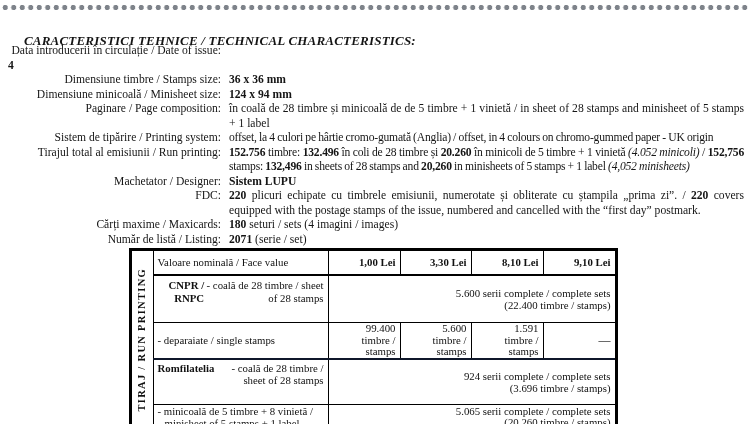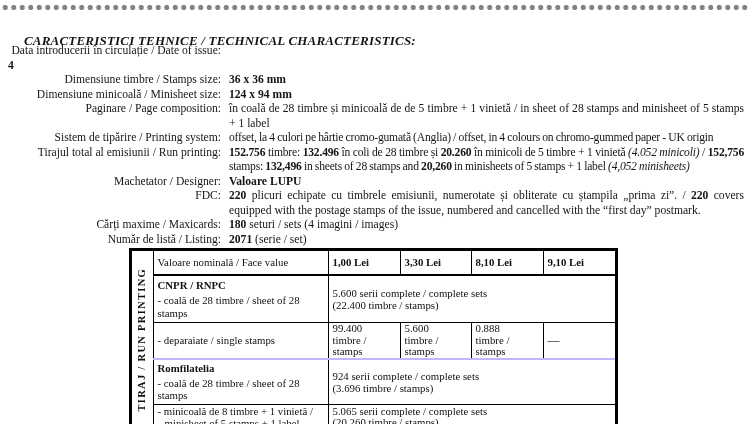--- a/index.html
+++ b/index.html
@@ -53,37 +53,37 @@
     border: 3px solid #000;
     font-size: 10.8px;
     line-height: 12.5px;
     color: #111;
   }
   table.rp-table td { border: 1px solid #000; padding: 0 4px; vertical-align: middle; }
   td.side { border-right: 2px solid #000; padding: 0 1px; text-align: center; }
   td.lbl  { border-right: 2px solid #000; padding-left: 7px; }
   tr.r1 td { border-bottom: 2px solid #000; height: 23px; }
   tr.r2 td { height: 46px; }
-  tr.r3 td { border-bottom: 2px solid #c4b5fd; height: 26px; }
+  tr.r3 td { border-bottom: 2px solid #0f172a; height: 26px; }
   tr.r4 td { height: 44px; }
   tr.r5 td { height: 24px; }
-  td.val { text-align: left; }
+  td.val { text-align: right; }
   .bold { font-weight: bold; }
   .vert {
     writing-mode: vertical-rl;
     transform: rotate(180deg);
     font-weight: bold;
     font-size: 10.5px;
     letter-spacing: 1.3px;
     white-space: nowrap;
     margin: 0 auto;
   }
   .stack {
-    display: flex; flex-direction: column; justify-content: space-between;
-    height: 40px; padding: 2px 0;
+    display: flex; flex-direction: row; justify-content: space-between;
+    height: 40px; padding: 2px 0; text-align: right;
   }
   td.spanv { vertical-align: bottom; padding-bottom: 2px; line-height: 12px; }
   td.spanv5 { vertical-align: middle; line-height: 11.5px; }
   tr.r3 td.val { line-height: 11.5px; }
   td.dash { font-size: 12px; }
   .ind { padding-left: 7px; }
 </style>
 </head>
 <body>
 
@@ -113,21 +113,21 @@
   <div class="spec-row tight">
     <div class="spec-label">Sistem de tipărire / Printing system:</div>
     <div class="spec-value"><span class="seg-normal">offset, la 4 culori pe hârtie cromo-gumată (Anglia) / offset, in 4 colours on chromo-gummed paper - UK origin</span></div>
   </div>
   <div class="spec-row tight">
     <div class="spec-label">Tirajul total al emisiunii / Run printing:</div>
     <div class="spec-value"><span class="seg-bold">152.756</span><span class="seg-normal"> timbre: </span><span class="seg-bold">132.496</span><span class="seg-normal"> în coli de 28 timbre și </span><span class="seg-bold">20.260</span><span class="seg-normal"> în minicoli de 5 timbre + 1 vinietă </span><span class="seg-italic">(4.052 minicoli)</span><span class="seg-normal"> / </span><span class="seg-bold">152,756</span><span class="seg-normal"> stamps: </span><span class="seg-bold">132,496</span><span class="seg-normal"> in sheets of 28 stamps and </span><span class="seg-bold">20,260</span><span class="seg-normal"> in minisheets of 5 stamps + 1 label </span><span class="seg-italic">(4,052 minisheets)</span></div>
   </div>
   <div class="spec-row">
     <div class="spec-label">Machetator / Designer:</div>
-    <div class="spec-value"><span class="seg-bold">Valoare LUPU</span></div>
+    <div class="spec-value"><span class="seg-bold">Sistem LUPU</span></div>
   </div>
   <div class="spec-row">
     <div class="spec-label">FDC:</div>
     <div class="spec-value"><span class="seg-bold">220</span><span class="seg-normal"> plicuri echipate cu timbrele emisiunii, numerotate și obliterate cu ștampila „prima zi”. / </span><span class="seg-bold">220</span><span class="seg-normal"> covers equipped with the postage stamps of the issue, numbered and cancelled with the “first day” postmark.</span></div>
   </div>
   <div class="spec-row">
     <div class="spec-label">Cărți maxime / Maxicards:</div>
     <div class="spec-value"><span class="seg-bold">180</span><span class="seg-normal"> seturi / sets (4 imagini / images)</span></div>
   </div>
   <div class="spec-row">
@@ -173,40 +173,40 @@
         <td class="lbl">- deparaiate / single stamps</td>
         <td class="val">
           <div>99.400</div>
           <div>timbre / stamps</div>
         </td>
         <td class="val">
           <div>5.600</div>
           <div>timbre / stamps</div>
         </td>
         <td class="val">
-          <div>0.888</div>
+          <div>1.591</div>
           <div>timbre / stamps</div>
         </td>
         <td class="val dash">—</td>
       </tr>
       <tr class="r4">
         <td class="lbl">
           <div class="stack">
             <div class="bold">Romfilatelia</div>
             <div>- coală de 28 timbre / sheet of 28 stamps</div>
           </div>
         </td>
         <td class="val spanv" colspan="4">
           <div>924 serii complete / complete sets</div>
           <div>(3.696 timbre / stamps)</div>
         </td>
       </tr>
       <tr class="r5">
         <td class="lbl">
-          <div>- minicoală de 8 timbre + 1 vinietă /</div>
+          <div>- minicoală de 5 timbre + 8 vinietă /</div>
           <div class="ind">minisheet of 5 stamps + 1 label</div>
         </td>
         <td class="val spanv5" colspan="4">
           <div>5.065 serii complete / complete sets</div>
           <div>(20.260 timbre / stamps)</div>
         </td>
       </tr>
     </tbody>
   </table>
 </div>

